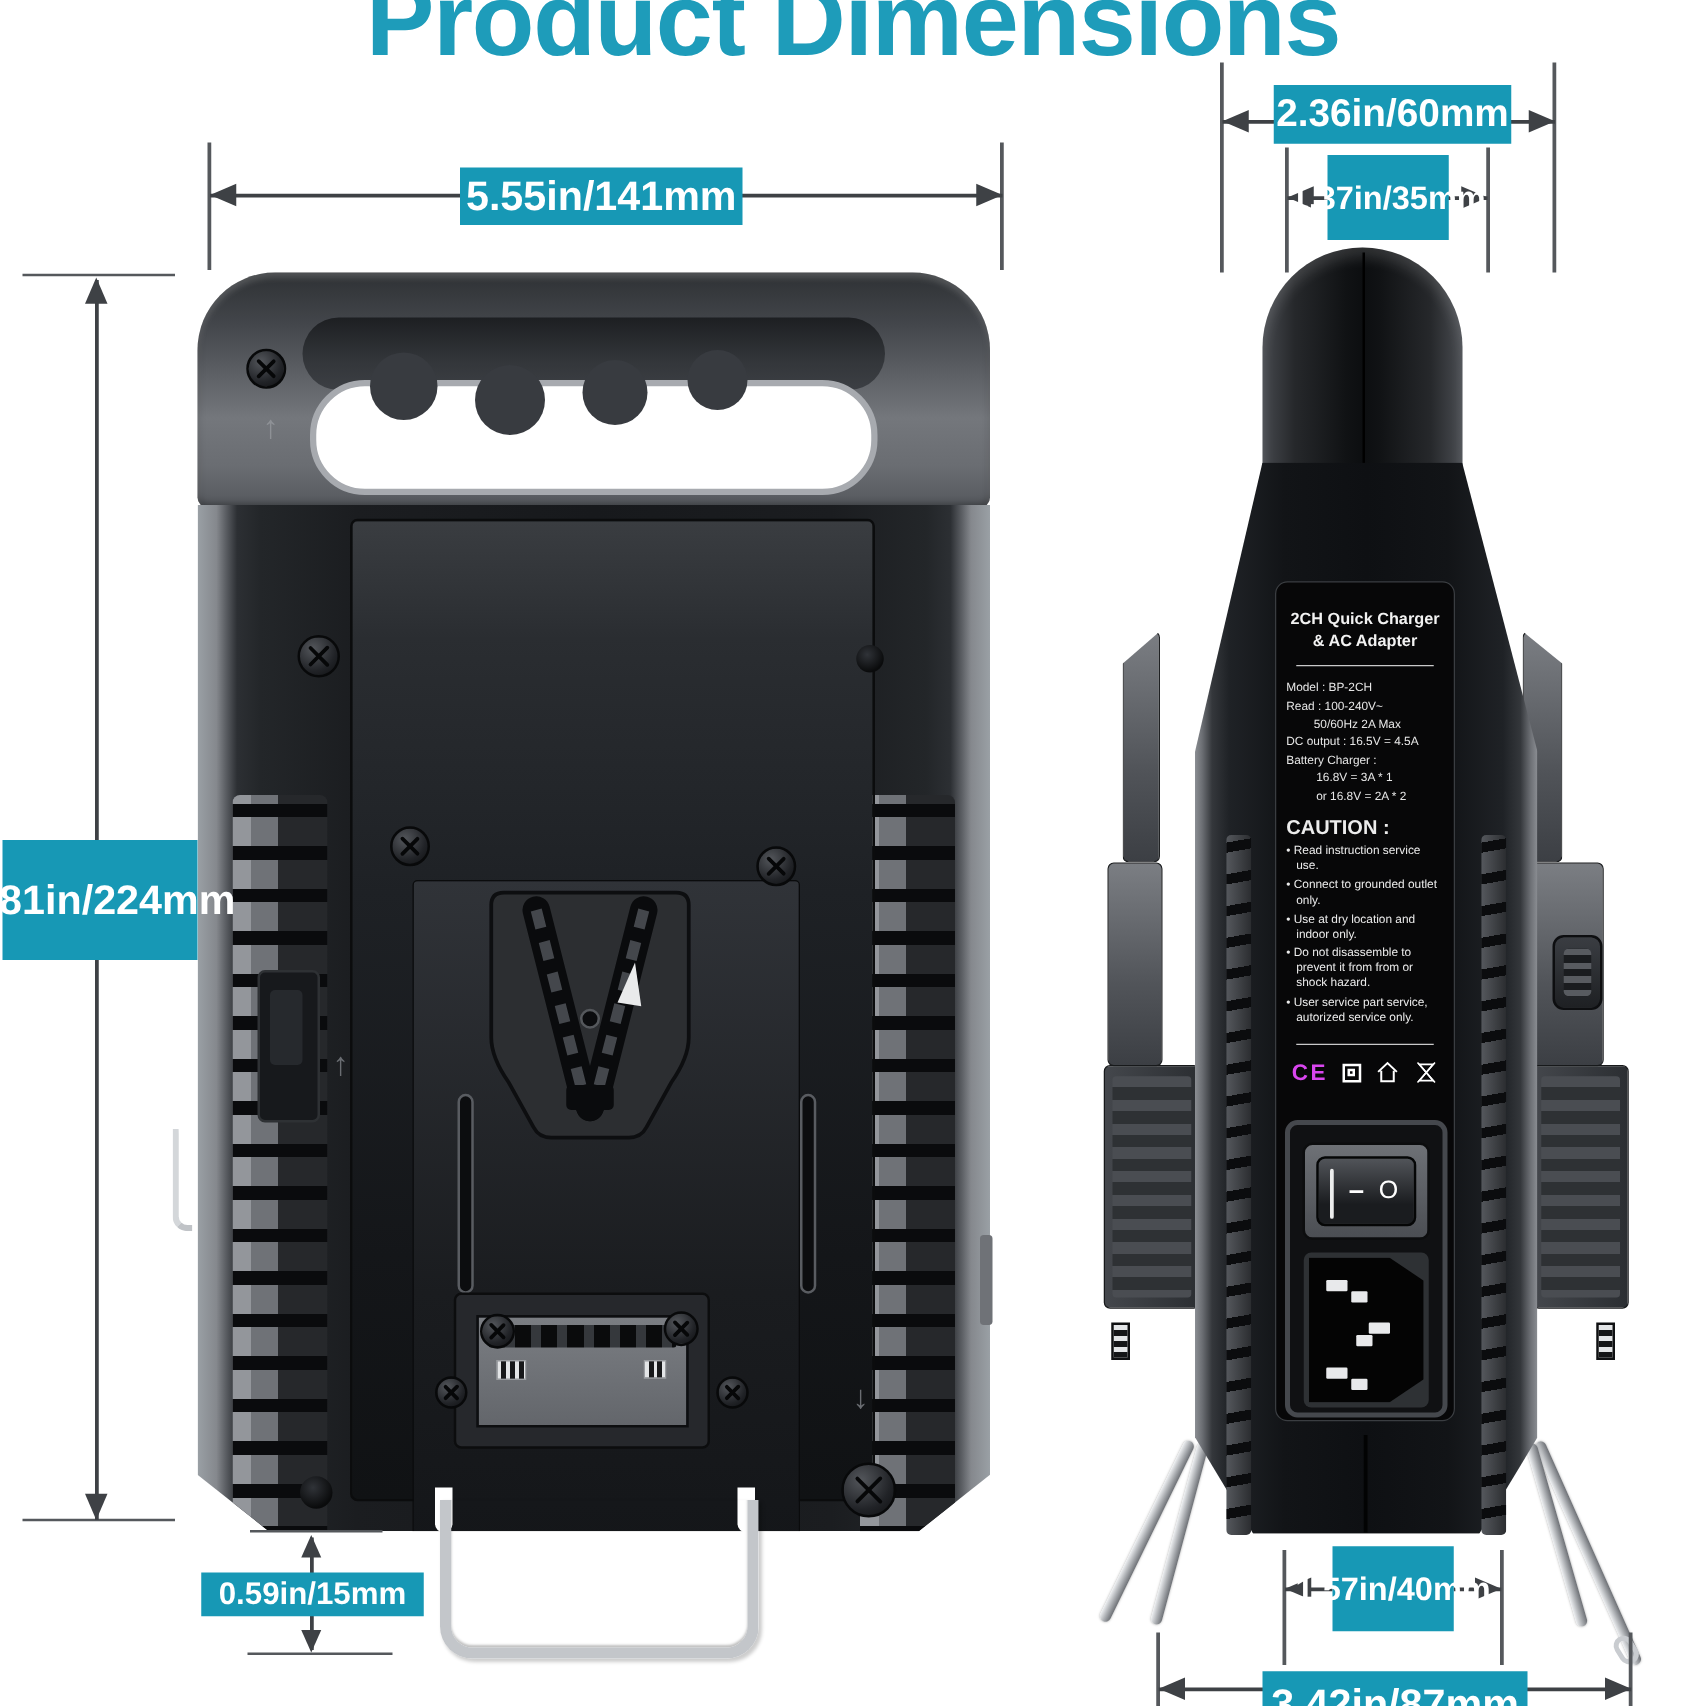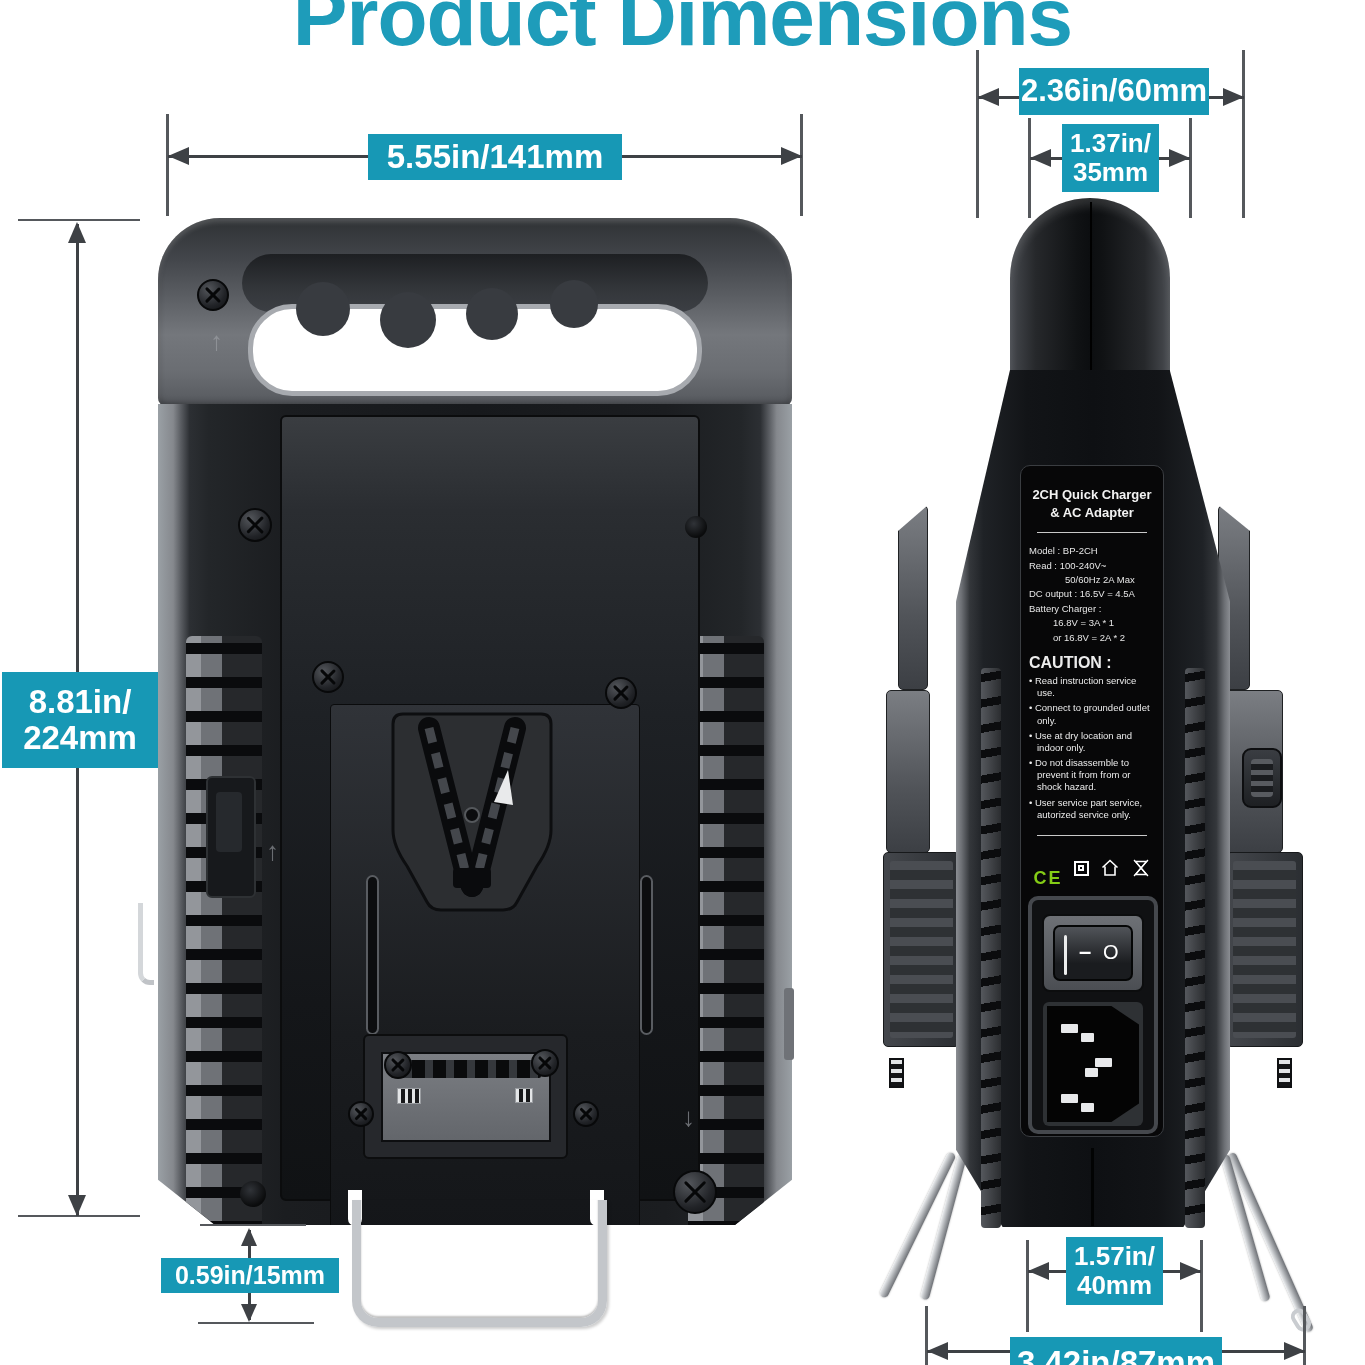--- a/index.html
+++ b/index.html
@@ -17,21 +17,21 @@
   .dline{position:absolute;background:var(--dline);}
   .ah{position:absolute;width:0;height:0;}
   .ah.left {border-top:9px solid transparent;border-bottom:9px solid transparent;border-right:21px solid var(--dline);}
   .ah.right{border-top:9px solid transparent;border-bottom:9px solid transparent;border-left:21px solid var(--dline);}
   .ah.up   {border-left:9px solid transparent;border-right:9px solid transparent;border-bottom:21px solid var(--dline);}
   .ah.down {border-left:9px solid transparent;border-right:9px solid transparent;border-top:21px solid var(--dline);}
   .ah.s-up  {border-left:8px solid transparent;border-right:8px solid transparent;border-bottom:18px solid var(--dline);}
   .ah.s-down{border-left:8px solid transparent;border-right:8px solid transparent;border-top:18px solid var(--dline);}
   .dim-box{position:absolute;background:var(--accent);color:#fff;font-weight:700;
            display:flex;align-items:center;justify-content:center;text-align:center;line-height:1.1;}
-  .dim-box.col{flex-direction:column;}
+  .dim-box.col{flex-direction:row;}
 
   
   .front-device{position:absolute;left:158px;top:218px;width:634px;height:1007px;}
   .fd-handle{position:absolute;left:0;top:0;width:634px;height:188px;border-radius:62px 62px 8px 8px;
      background:linear-gradient(180deg,#2e3134 0%,#43464b 22%,#5f6267 45%,#74777c 62%,#6a6d72 82%,#55585d 100%);
      box-shadow:inset 0 4px 5px rgba(255,255,255,.18), inset 0 -3px 6px rgba(0,0,0,.35);}
   .fd-grip-bar{position:absolute;left:84px;top:36px;width:466px;height:58px;border-radius:30px;
      background:linear-gradient(180deg,#1d1f22,#33363a 60%,#3c3f44);}
   .fd-bump{position:absolute;border-radius:50%;background:#383b40;}
   .fd-cutout{position:absolute;left:90px;top:86px;width:454px;height:92px;border-radius:44px;
@@ -108,28 +108,28 @@
   .sd-release::before{content:"";position:absolute;inset:9px 7px;border-radius:4px;
      background:repeating-linear-gradient(180deg,#585b60 0 5px,#1a1c1f 5px 11px);}
 
   
   .sd-label{position:absolute;left:147px;top:257px;width:144px;height:672px;z-index:4;
      background:#070708;border:1px solid #3a3d41;border-radius:10px;padding:20px 8px 0;color:#ececec;}
   .lp-title{font-size:13px;font-weight:700;text-align:center;line-height:1.35;color:#f2f2f2;}
   .lp-div{height:1px;background:#c9c9c9;margin:11px 8px;}
   .lp-div.gap{margin-top:14px;}
   .lp-spec{font-size:9.5px;line-height:1.52;color:#e6e6e6;}
-  .ind1{margin-left:36px;}
+  .ind1{margin-left:22px;}
   .ind2{margin-left:24px;}
   .lp-caution-title{font-size:16px;font-weight:700;margin:9px 0 3px;}
   .lp-cautions{margin:0;padding:0;list-style:none;font-size:9.5px;line-height:1.28;}
   .lp-cautions li{margin-bottom:3px;padding-left:8px;text-indent:-8px;}
   .lp-cautions li::before{content:"• ";}
   .lp-icons{display:flex;align-items:center;justify-content:center;gap:11px;margin-top:12px;}
-  .ce-text{font-size:18px;font-weight:600;letter-spacing:2px;color:#84cc16;margin-top:20px;}
+  .ce-text{font-size:18px;font-weight:600;letter-spacing:2px;color:#d946ef;}
   .dsq{width:15px;height:15px;border:2px solid #fff;display:flex;align-items:center;justify-content:center;}
   .dsq-in{width:6px;height:6px;border:2px solid #fff;}
 
   
   .sd-recess{position:absolute;left:7px;top:430px;width:130px;height:238px;border-radius:10px;
      background:#101113;border:4px solid #45484d;}
   .rocker-frame{position:absolute;left:10px;top:14px;width:102px;height:78px;border-radius:8px;
      background:linear-gradient(180deg,#6e7176,#4b4e53);border:2px solid #0c0d0e;}
   .rocker{position:absolute;left:9px;top:9px;width:80px;height:56px;border-radius:7px;
      background:linear-gradient(180deg,#515459,#1a1c1f 70%);border:2px solid #050606;}
@@ -296,21 +296,21 @@
       </div>
     </div>
   </div>
 
   <div class="anno">
     <div class="tick" style="left:166px;top:114px;width:3px;height:102px;"></div>
     <div class="tick" style="left:800px;top:114px;width:3px;height:102px;"></div>
     <div class="dline" style="left:168px;top:155px;width:634px;height:3px;"></div>
     <div class="ah left" style="left:168px;top:147px;"></div>
     <div class="ah right" style="left:781px;top:147px;"></div>
-    <div class="dim-box" style="left:368px;top:134px;width:254px;height:46px;font-size:33px;">
+    <div class="dim-box" style="left:368px;top:134px;width:226px;height:46px;font-size:33px;">
       <span>5.55in/141mm</span>
     </div>
   </div>
 
   <div class="anno">
     <div class="tick" style="left:18px;top:219px;width:122px;height:2px;"></div>
     <div class="tick" style="left:18px;top:1215px;width:122px;height:2px;"></div>
     <div class="dline" style="left:76px;top:224px;width:3px;height:992px;"></div>
     <div class="ah up" style="left:68px;top:222px;"></div>
     <div class="ah down" style="left:68px;top:1195px;"></div>

